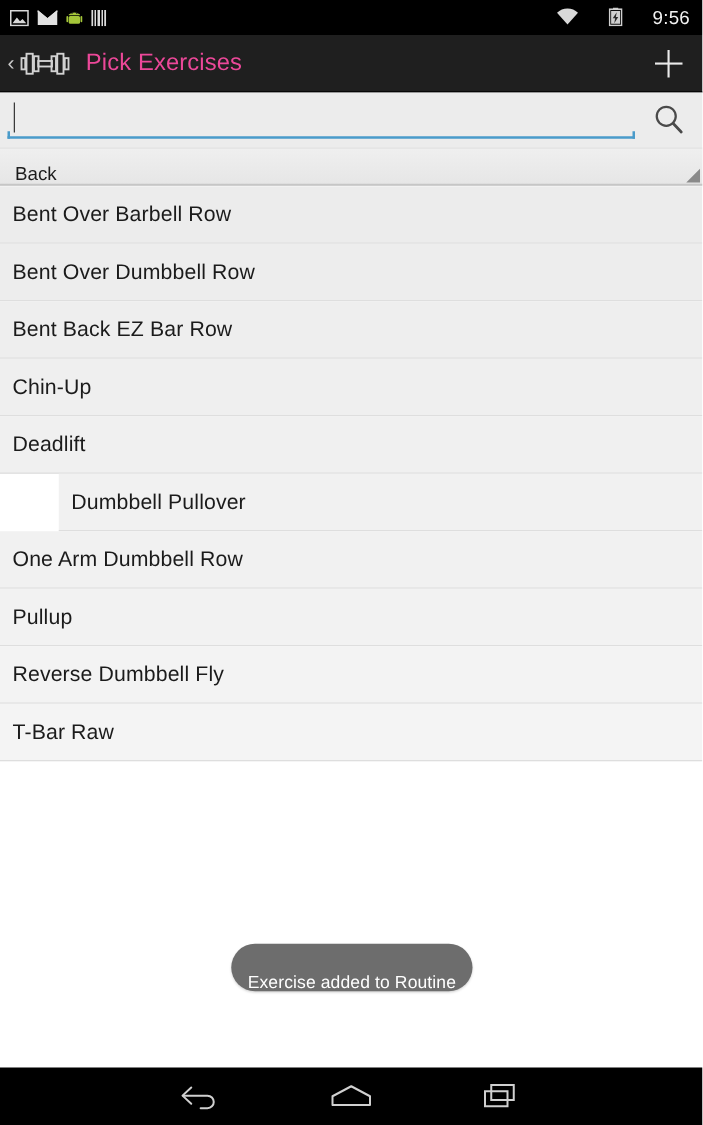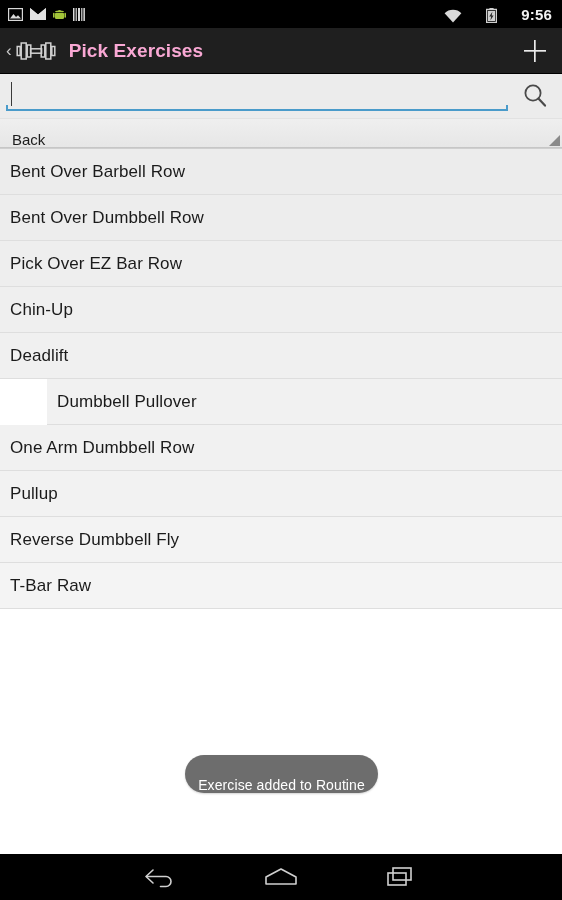--- a/index.html
+++ b/index.html
@@ -19,43 +19,43 @@
 
   
   .status-bar {
     height:28px; flex:0 0 28px;
     background:#000000;
     display:flex; align-items:center;
     padding:0 10px 0 8px;
     color:#e8e8e8;
   }
   .status-left { display:flex; align-items:center; gap:7px; }
-  .status-right { margin-left:auto; display:flex; align-items:flex-end; gap:24px;font-weight:bold; }
+  .status-right { margin-left:auto; display:flex; align-items:flex-start; gap:24px; }
   .status-clock {
     font-size:15px; color:#f2f2f2; letter-spacing:0.2px;
     font-family:"Liberation Sans", sans-serif;
   }
   .sicon { display:block; }
 
   
   .action-bar {
     height:46px; flex:0 0 46px;
     background:#1f1f1f;
     display:flex; align-items:center;
     padding:0 14px 0 6px;
     border-bottom:1px solid #000;
   }
   .ab-left { display:flex; align-items:center; gap:5px; }
   .ab-chevron {
     color:#c9c9c9; font-size:17px; line-height:1;
     margin-right:-1px; margin-top:-1px;
   }
   .ab-title {
-    color:#f9a8d4; font-size:19px; margin-left:8px;
-    font-weight:700; letter-spacing:0.1px;text-align:center;
+    color:#ec4899; font-size:19px; margin-left:8px;
+    font-weight:400; letter-spacing:0.1px;text-align:center;
   }
   .ab-right { margin-left:auto; display:flex; align-items:center; }
 
   
   .filter-panel {
     flex:0 0 auto;
     background:#ececec;
     border-bottom:1px solid #cfcfcf;
     padding-bottom:0;
   }
@@ -257,21 +257,21 @@
   </div>
 
   <div class="list">
     <div class="list-item" style="background: rgb(236, 236, 236); text-align: center;">
       <span class="list-item-label">Bent Over Barbell Row</span>
     </div>
     <div class="list-item" style="background: rgb(237, 237, 237);">
       <span class="list-item-label">Bent Over Dumbbell Row</span>
     </div>
     <div class="list-item" style="background: rgb(238, 238, 238);">
-      <span class="list-item-label">Pick Over EZ Bar Row</span>
+      <span class="list-item-label">Bent Back EZ Bar Row</span>
     </div>
     <div class="list-item" style="background: rgb(239, 239, 239);">
       <span class="list-item-label">Chin-Up</span>
     </div>
     <div class="list-item" style="background: rgb(240, 240, 240);">
       <span class="list-item-label">Deadlift</span>
     </div>
     <div class="list-item" style="background: rgb(241, 241, 241); margin-left: 47px;">
       <span class="list-item-label">Dumbbell Pullover</span>
     </div>

